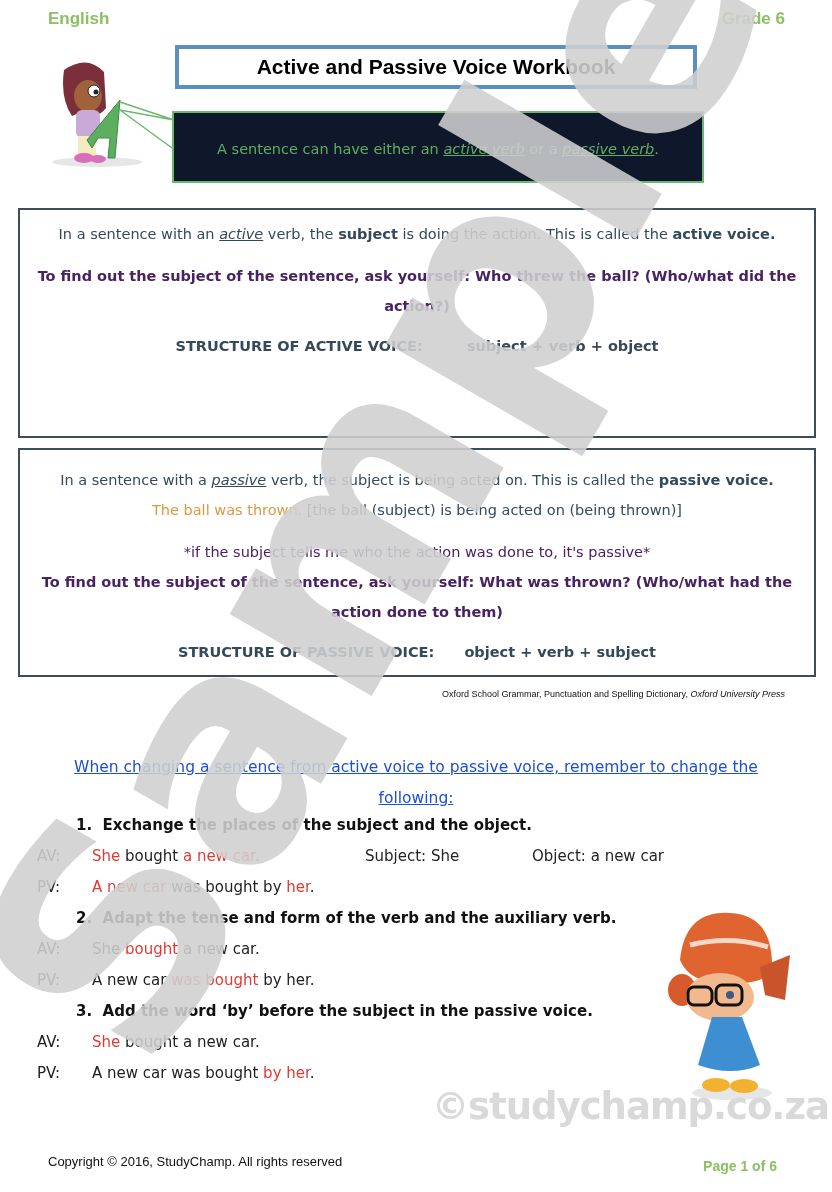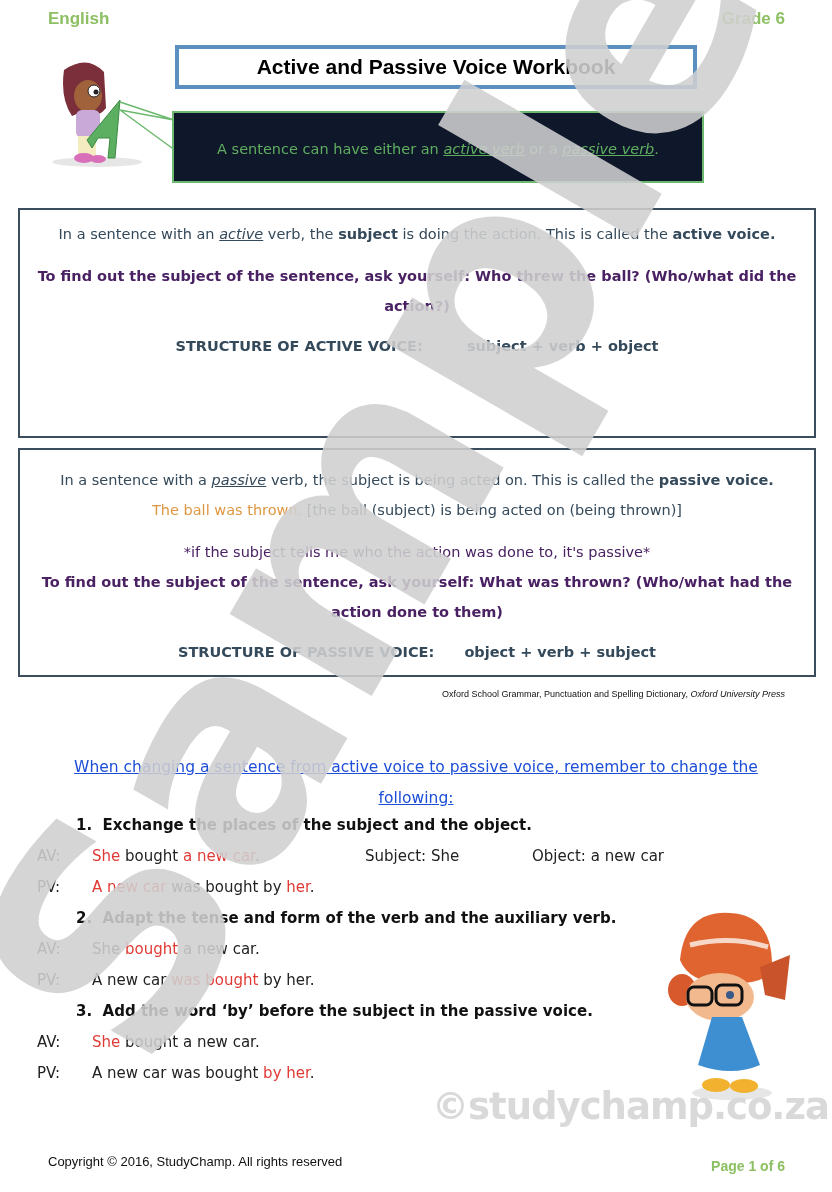--- a/index.html
+++ b/index.html
@@ -25,21 +25,21 @@
     .purple-b { color:#4a2163; font-weight:bold; }
     .struct { font-weight:bold; color:#34495a; margin-top:10px; }
     .gap { height:12px; }
     #citation { right:47px; top:689px; font-family:"Liberation Sans", sans-serif; font-size:9px; color:#111;margin-left:47px; }
     #changing-heading { left:40px; width:752px; top:752px; text-align:center; font-size:15.5px; line-height:31px; text-decoration:underline; color:#1d4ed8;}
     .rule { left:76px; font-weight:bold; font-size:15px; color:#111; }
     .ex { left:37px; font-size:15px; color:#222; }
     .ex .tag { display:inline-block; width:55px; }
     .red { color:#e03a35; }
     #copyright { left:48px; top:1154px; font-family:"Liberation Sans", sans-serif; font-size:13px; color:#111; }
-    #page-num { right:47px; top:1158px; font-family:"Liberation Sans", sans-serif; font-weight:bold; font-size:14px; color:#8cc063; }
+    #page-num { right:55px; top:1158px; font-family:"Liberation Sans", sans-serif; font-weight:bold; font-size:14px; color:#8cc063; }
     #site-watermark { left:432px; top:1085px; font-family:"DejaVu Sans", sans-serif; font-weight:bold; font-size:37px; color:#d9d9d9; letter-spacing:-1px;}
     #sample-watermark { left:0; top:0; width:832px; height:1192px; pointer-events:none; }
   </style>
 </head>
 <body>
 
 <div class="abs hdr" id="subject-label">English</div>
 <div class="abs hdr" id="grade-label">Grade 6</div>
 
 <div class="abs" id="title-box">

